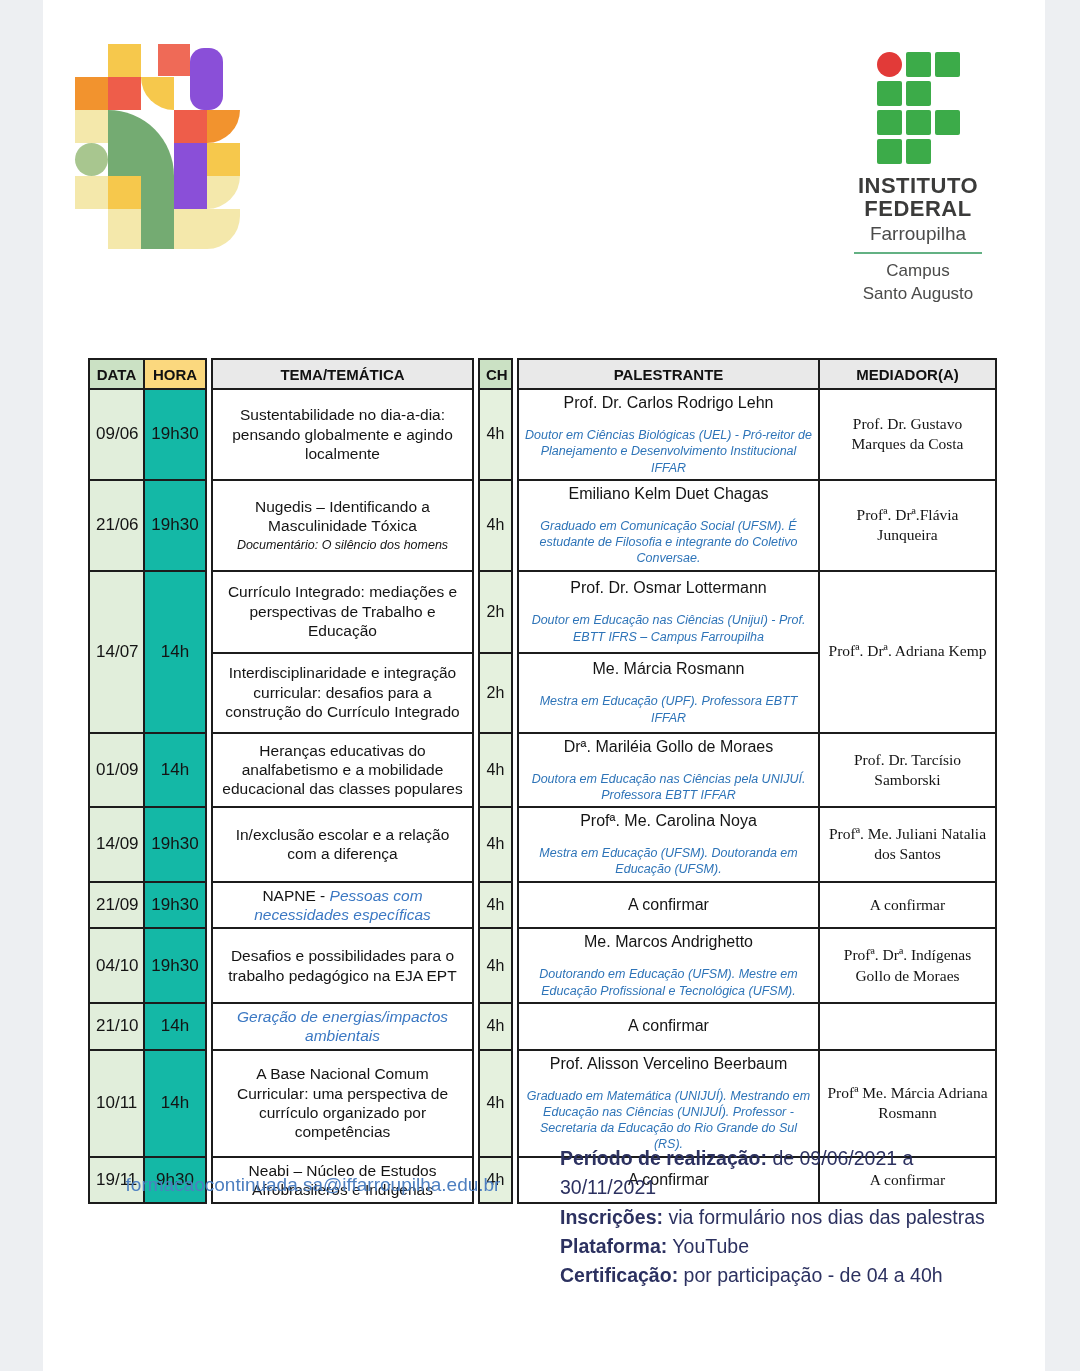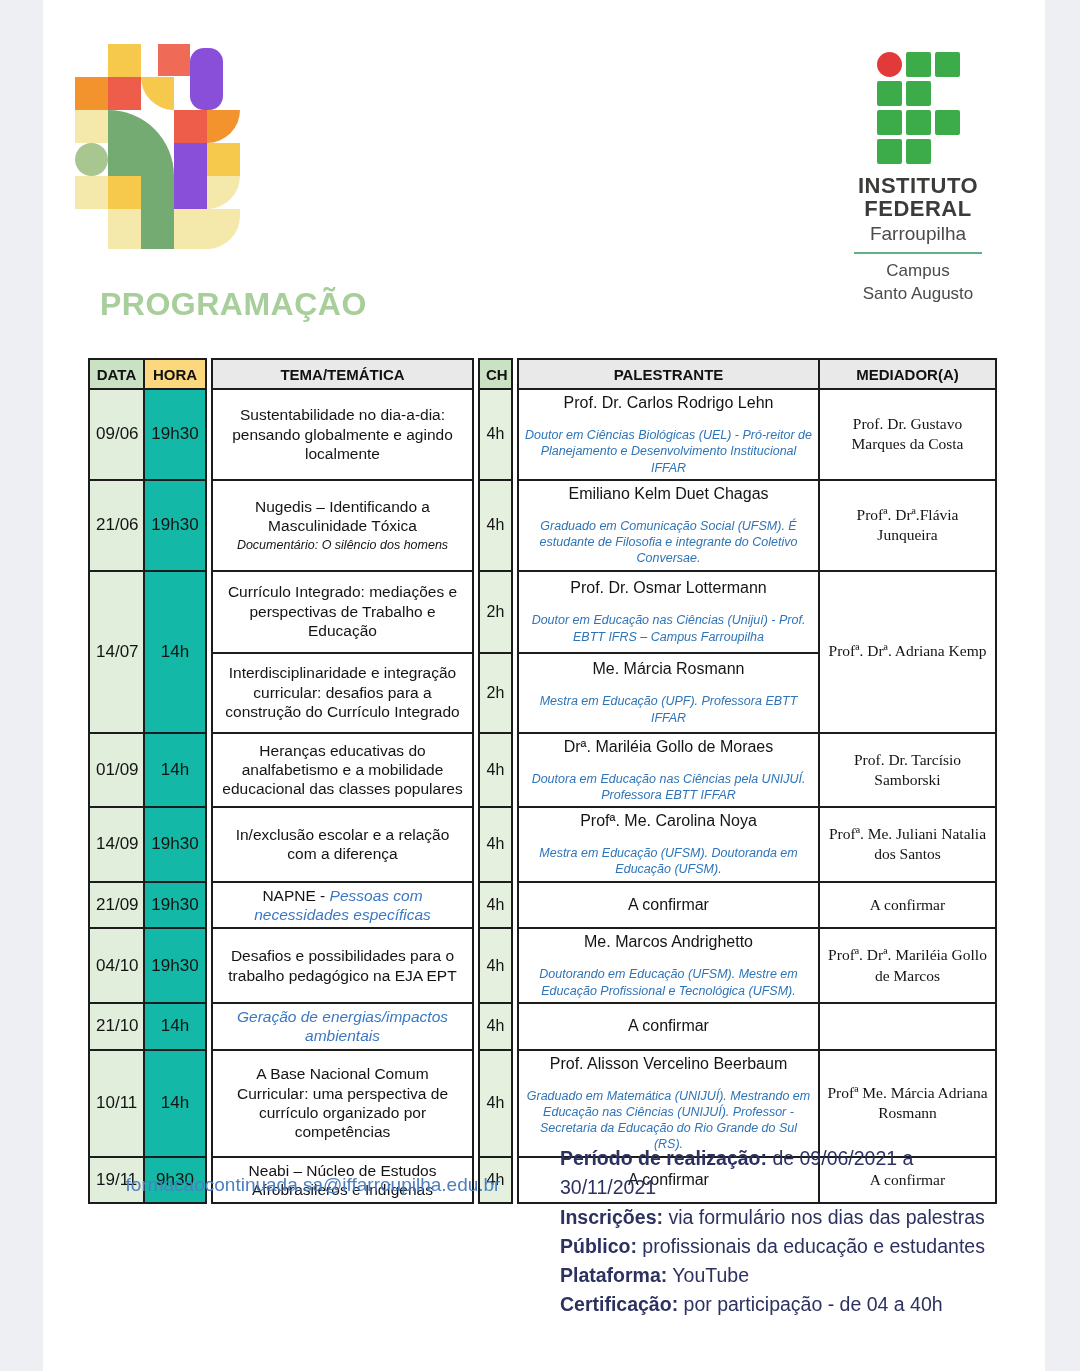--- a/index.html
+++ b/index.html
@@ -104,21 +104,20 @@
       <div>FEDERAL</div>
     </div>
     <div class="if-farroupilha">Farroupilha</div>
     <div class="if-divider"></div>
     <div class="if-campus">
       <div>Campus</div>
       <div>Santo Augusto</div>
     </div>
   </div>
 
-  <div class="section-title">PROGRAMAÇÃO</div>
 
   <table class="program">
     <colgroup>
       <col style="width:55px">
         <col style="width:62px">
         <col style="width:6px">
       <col style="width:261px">
         <col style="width:6px">
         <col style="width:33px">
       <col style="width:6px">
@@ -246,21 +245,21 @@
       <td class="c-time">19h30</td>
       <td class="spacer"></td>
       <td class="c-theme">Desafios e possibilidades para o trabalho pedagógico na EJA EPT</td>
       <td class="spacer"></td>
       <td class="c-ch">4h</td>
       <td class="spacer"></td>
       <td class="c-speaker">
         <div class="sp-name">Me. Marcos Andrighetto</div>
         <div class="sp-info">Doutorando em Educação (UFSM). Mestre em Educação Profissional e Tecnológica (UFSM).</div>
       </td>
-      <td class="c-med">Profª. Drª. Mariléia Gollo de Marcos</td>
+      <td class="c-med">Profª. Drª. Indígenas Gollo de Moraes</td>
     </tr>
 
     <tr style="height:44px">
       <td class="c-date">21/10</td>
       <td class="c-time">14h</td>
       <td class="spacer"></td>
       <td class="c-theme">
         <span class="blue">Geração de energias/impactos ambientais</span>
       </td>
       <td class="spacer"></td>
@@ -303,18 +302,17 @@
   </tbody>
     </table>
 
   <div class="info-left">
     <div class="info-email">formacaocontinuada.sa@iffarroupilha.edu.br</div>
   </div>
 
   <div class="info-right">
     <div><b>Período de realização:</b><span> de 09/06/2021 a 30/11/2021</span></div>
     <div><b>Inscrições:</b><span> via formulário nos dias das palestras</span></div>
-    <div><b>Público:</b><span> profissionais da educação e estudantes</span></div>
     <div><b>Plataforma:</b><span> YouTube</span></div>
     <div><b>Certificação:</b><span> por participação - de 04 a 40h</span></div>
   </div>
 
 </div>
 
 </body></html>

